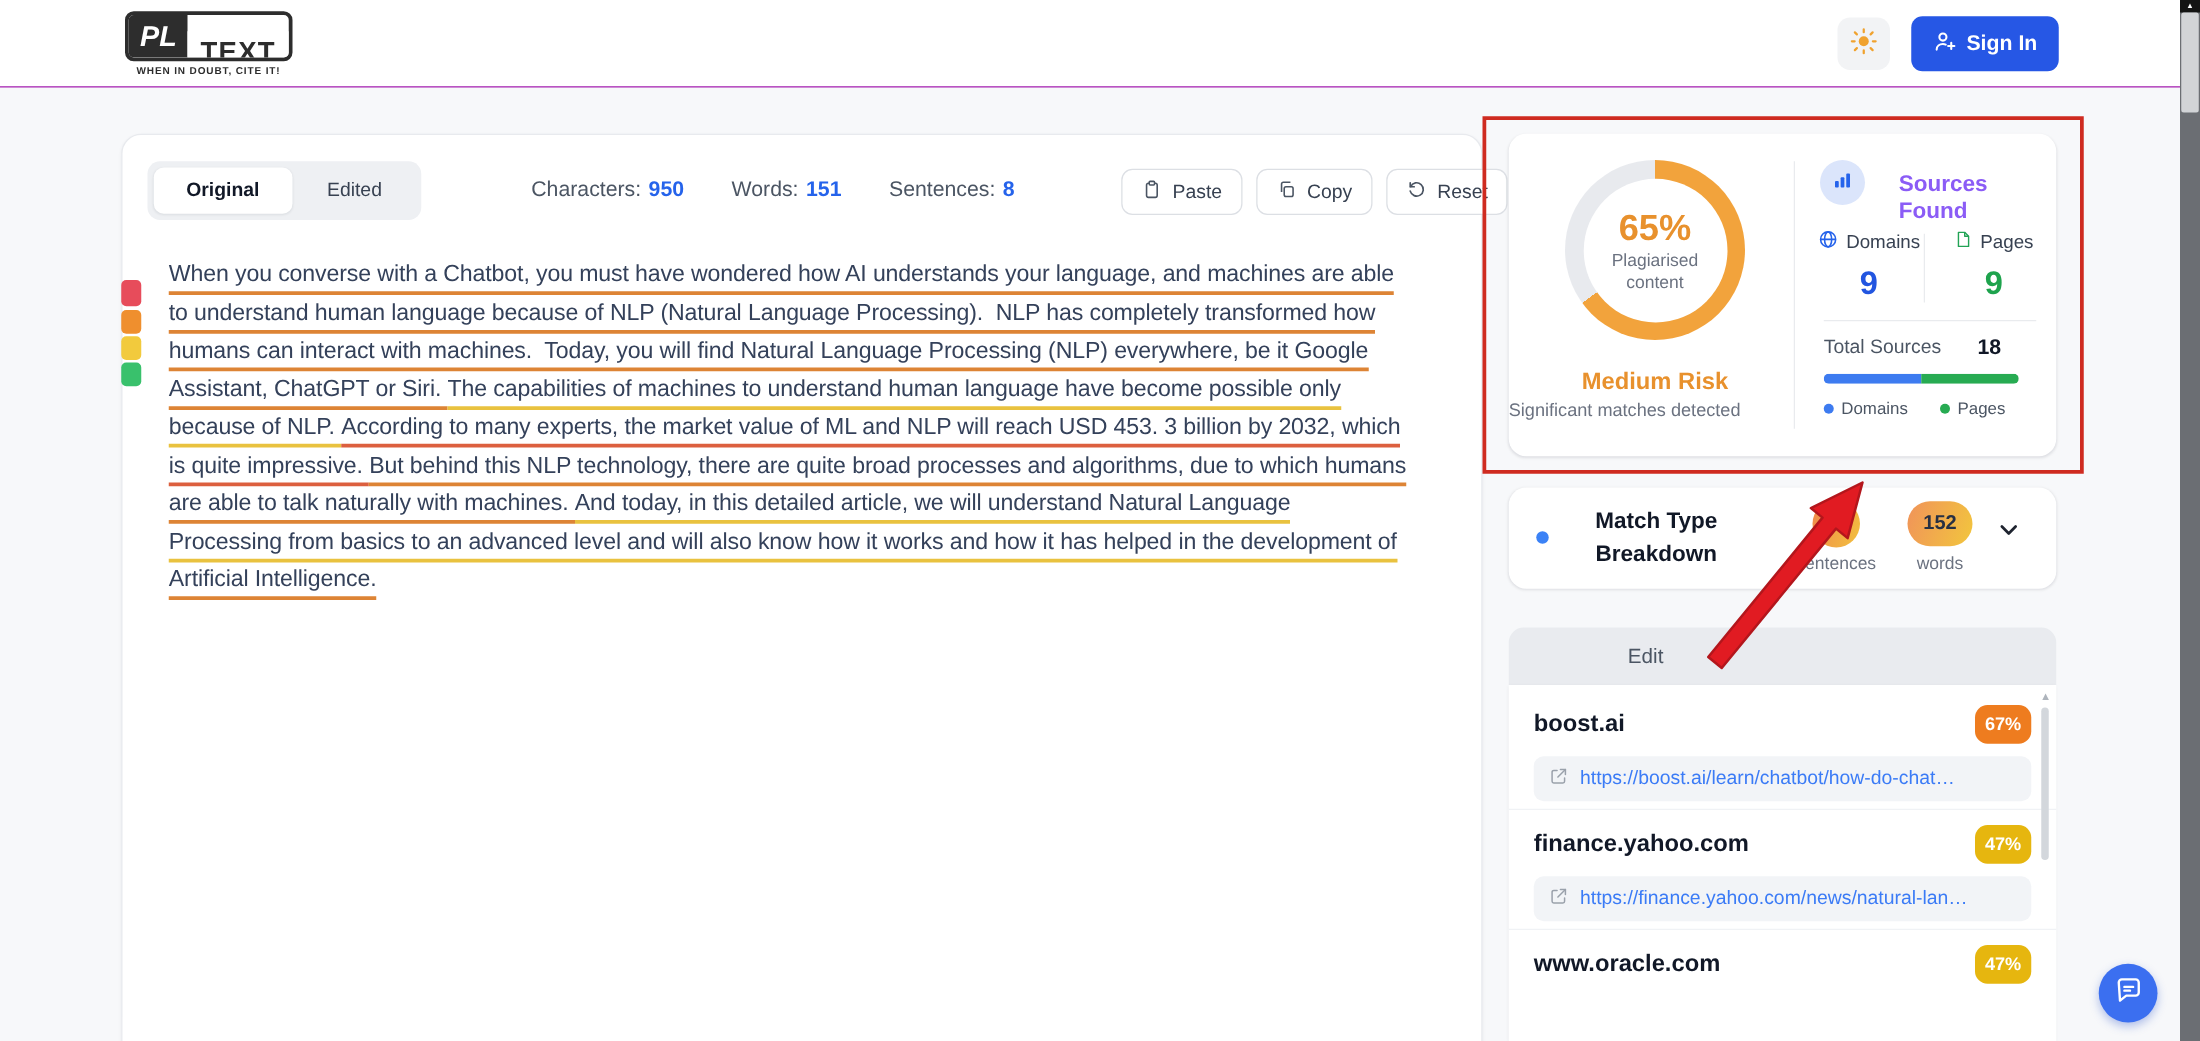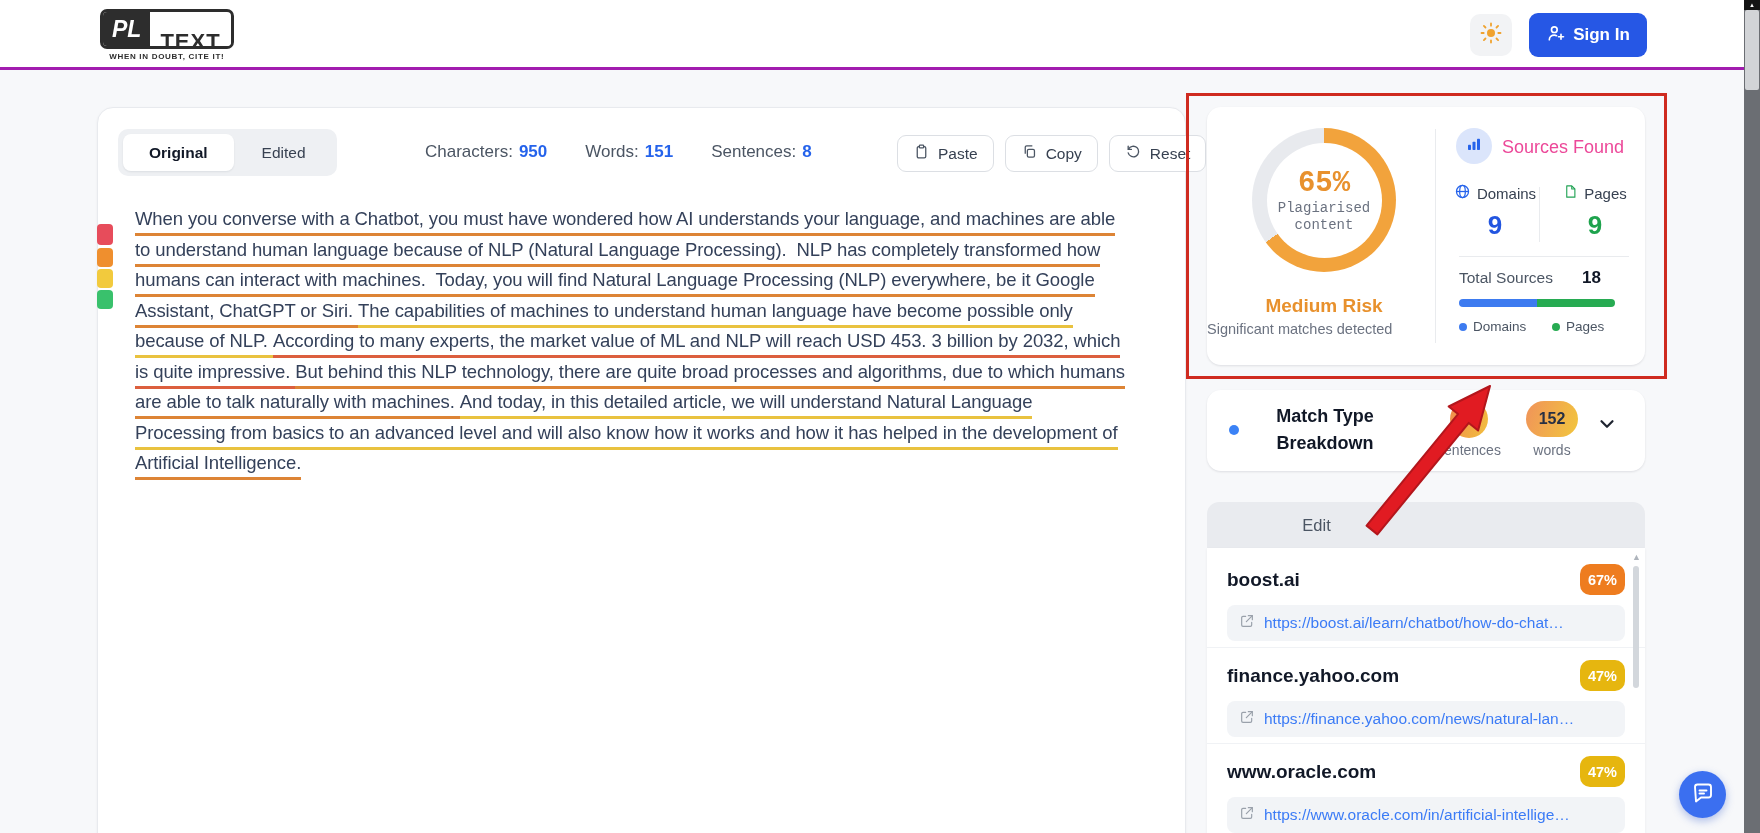--- a/index.html
+++ b/index.html
@@ -1,20 +1,20 @@
 <!DOCTYPE html>
 <html><head>
 <meta charset="utf-8">
 <style>
   * { margin:0; padding:0; box-sizing:border-box; }
   body { font-family:"Liberation Sans", sans-serif; background:#e5e7ea; }
   #app { position:relative; width:1760px; height:833px; background:#f7f8fa; overflow:hidden; }
 
   
-  .header { position:absolute; left:0; top:0; width:1760px; height:70px; background:#fff; border-bottom:3px solid #a21caf; }
+  .header { position:absolute; left:0; top:0; width:1760px; height:70px; background:#fff; border-bottom:1px solid #a21caf; }
   .logo-wrap { position:absolute; left:100px; top:9px; text-align:center; }
   .logo-box { display:inline-flex; border:3px solid #2d2d2d; border-radius:7px; overflow:hidden; height:40px; }
   .logo-pl { background:#2d2d2d; color:#fff; font-weight:800; font-style:italic; font-size:23px; line-height:34px; padding:0 9px; }
   .logo-text { background:#fff; color:#2d2d2d; font-weight:800; font-size:22px; line-height:34px; padding:0 10px; letter-spacing:1px;margin-top:13px; }
   .logo-tagline { font-size:8px; font-weight:700; letter-spacing:.7px; color:#2d2d2d; margin-top:3px; }
   .theme-btn { position:absolute; left:1470px; top:14px; width:42px; height:42px; border-radius:10px; background:#f2f3f5; display:flex; align-items:center; justify-content:center; cursor:pointer; }
   .signin-btn { position:absolute; left:1529px; top:13px; width:118px; height:44px; border-radius:9px; background:#2657e5; color:#fff; font-size:17px; font-weight:600; display:flex; align-items:center; justify-content:center; gap:7px; cursor:pointer; }
 
   
   .editor-card { position:absolute; left:97px; top:107px; width:1089px; height:760px; background:#fff; border:1px solid #e8eaee; border-radius:16px; box-shadow:0 1px 3px rgba(16,24,40,.05); }
@@ -29,28 +29,28 @@
   .legend-sq { position:absolute; left:-1px; width:16px; border-radius:4px; }
 
   .text-block { position:absolute; left:37px; top:100px; width:1040px; }
   .tline { height:30.5px; white-space:nowrap; font-size:18.5px; color:#34415a; letter-spacing:-0.1px; }
   .useg { display:inline-block; border-bottom:3px solid #dd8435; padding-bottom:3px; }
 
   
   .card { position:absolute; background:#fff; border-radius:14px; box-shadow:0 1px 2px rgba(16,24,40,.05), 0 1px 3px rgba(16,24,40,.06); }
   .card1 { left:1207px; top:107px; width:438px; height:258px; }
   .donut { position:absolute; left:45px; top:21px; width:144px; height:144px; border-radius:50%; display:flex; align-items:center; justify-content:center; }
-  .donut-hole { width:115px; height:115px; background:#fff; border-radius:50%; display:flex; flex-direction:column; align-items:center; justify-content:center;font-family:Liberation Mono, monospace; }
+  .donut-hole { width:115px; height:115px; background:#fff; border-radius:50%; display:flex; flex-direction:column; align-items:center; justify-content:center; }
   .donut-score { font-size:29px; font-weight:800; color:#e8912d; }
   .donut-cap { font-size:14px; color:#6b7280; line-height:17px; }
   .risk-level { position:absolute; left:0; top:188px; width:234px; text-align:center; font-size:19px; font-weight:700; color:#e8912d; }
   .risk-cap { position:absolute; left:0; top:214px; width:234px; font-size:14.5px; color:#6b7280; }
   .vdivider { position:absolute; left:228px; top:22px; width:1px; height:214px; background:#e9ebee; }
   .sf-icon-circle { position:absolute; left:249px; top:21px; width:36px; height:36px; border-radius:50%; background:#dbe5fb; display:flex; align-items:center; justify-content:center; }
-  .sf-title { position:absolute; left:295px; top:30px; font-size:18px; font-weight:400; color:#ec4899; }
+  .sf-title { position:absolute; left:312px; top:30px; font-size:18px; font-weight:700; color:#8b5cf6; }
   .dp-col { position:absolute; top:76px; width:96px; text-align:center; }
   .dp-col.c1 { left:240px; } .dp-col.c2 { left:340px; }
   .dp-label { display:flex; align-items:center; justify-content:center; gap:6px; font-size:15px; color:#374151; }
   .dp-value { font-size:26px; font-weight:800; margin-top:7px; }
   .dp-value.blue { color:#2255e0; } .dp-value.green { color:#1ea34d; }
   .dp-divider { position:absolute; left:332px; top:80px; width:1px; height:55px; background:#e9ebee; }
   .hdivider { position:absolute; left:252px; top:149px; width:170px; height:1px; background:#e9ebee; }
   .total-label { position:absolute; left:252px; top:162px; font-size:15.5px; color:#4b5563; }
   .total-value { position:absolute; left:375px; top:161px; font-size:17px; font-weight:800; color:#111827; }
   .split-bar { position:absolute; left:252px; top:192px; width:156px; height:8px; border-radius:4px; overflow:hidden; display:flex; }
@@ -288,28 +288,20 @@
               <path d="M20 4l-9 9"></path>
             </svg></span>
         <span class="src-url">https://finance.yahoo.com/news/natural-lan…</span>
       </div>
     </div>
     <div class="src-item">
       <div class="src-head">
         <span class="src-domain">www.oracle.com</span>
         <span class="src-badge" style="background: rgb(230, 182, 15);">47%</span>
       </div>
-      <div class="src-chip">
-        <span><svg width="16" height="16" viewBox="0 0 24 24" fill="none" stroke="#9aa1ab" stroke-width="1.8" stroke-linecap="round" stroke-linejoin="round">
-              <path d="M10 5H6a2 2 0 0 0-2 2v11a2 2 0 0 0 2 2h11a2 2 0 0 0 2-2v-4"></path>
-              <path d="M14 4h6v6"></path>
-              <path d="M20 4l-9 9"></path>
-            </svg></span>
-        <span class="src-url">https://www.oracle.com/in/artificial-intellige…</span>
-      </div>
     </div>
     <div class="list-scroll-up">▲</div>
     <div class="list-scroll-thumb"></div>
   </div>
 
   <div class="red-rect"></div>
   <svg class="arrow-svg" width="1760" height="833" viewBox="0 0 1760 833">
     <polygon points="1377.4,534.4 1468.8,422.9 1478.1,430.5 1490,386 1448.7,406.5 1458.0,414.1 1366.6,525.6" fill="#e11b22" stroke="#b3161c" stroke-width="2" stroke-linejoin="round"></polygon>
   </svg>
 

